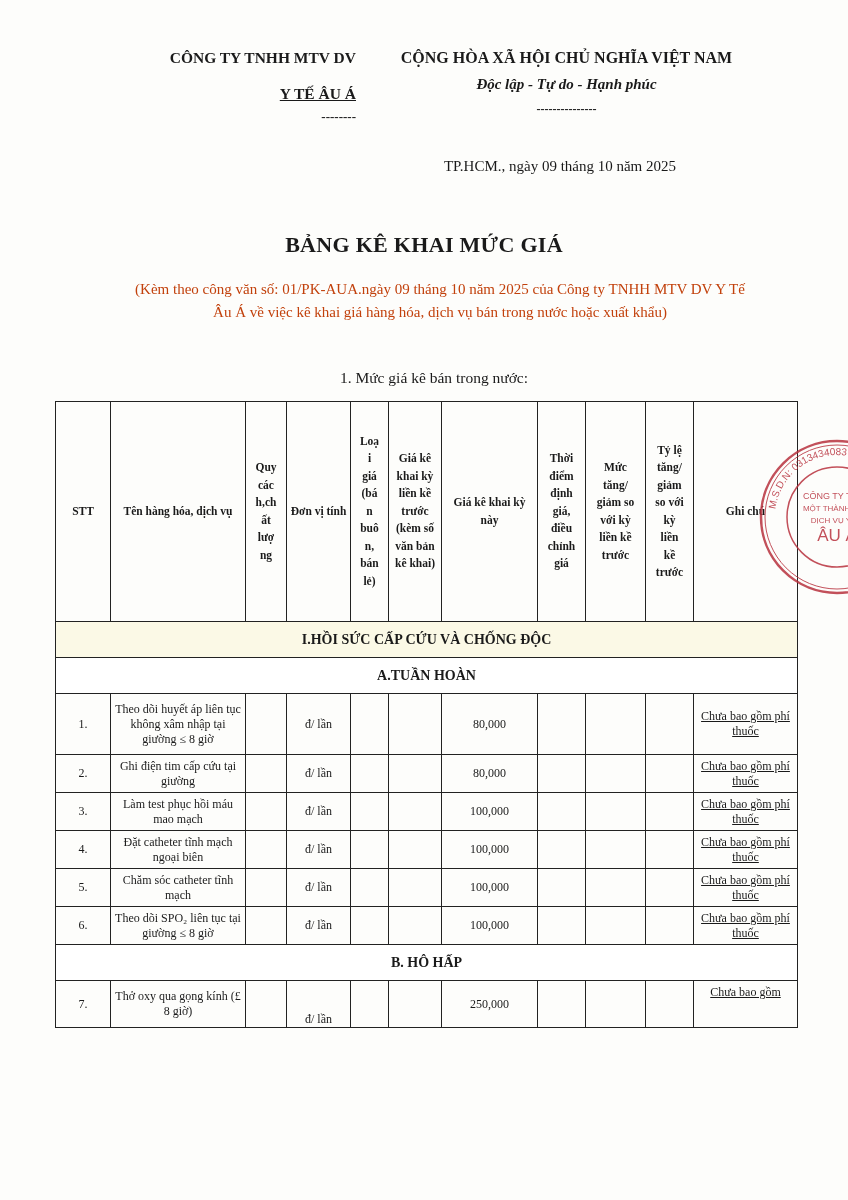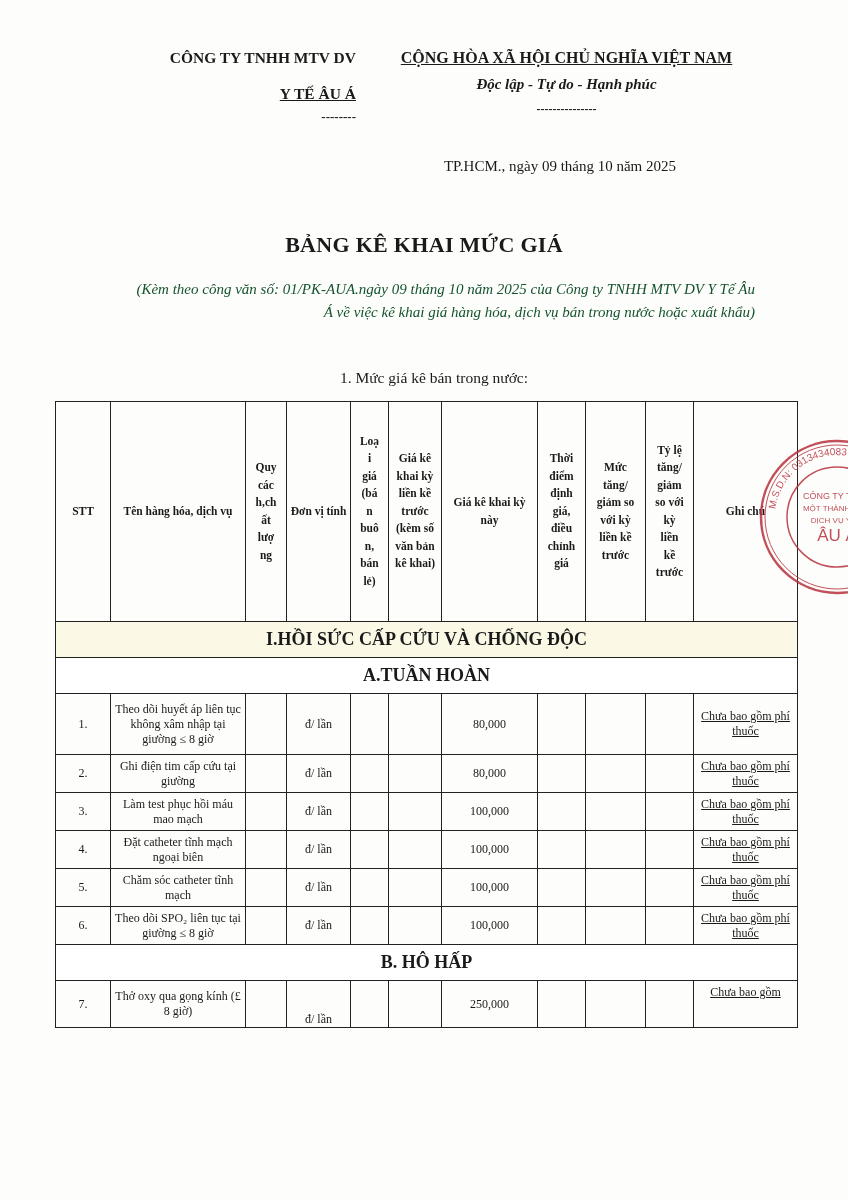--- a/index.html
+++ b/index.html
@@ -5,32 +5,32 @@
   html, body { margin:0; padding:0; }
   body {
     width:848px; height:1200px; background:#fdfdfb; position:relative; overflow:hidden;
     font-family:"Liberation Serif", "DejaVu Serif", serif; color:#1a1a1a;
   }
   .hdr-left { position:absolute; left:108px; top:48px; width:248px; text-align:right; font-weight:bold; font-size:15.5px; }
   .hdr-left .l1 { line-height:20px; }
   .hdr-left .l2 { margin-top:16px; line-height:20px;text-decoration:underline; }
   .hdr-left .dash { margin-top:6px; line-height:14px; font-size:13px; }
   .hdr-right { position:absolute; left:375px; top:48px; width:383px; text-align:center; font-weight:bold; }
-  .hdr-right .l1 { font-size:16px; line-height:20px;text-decoration:underline; }
+  .hdr-right .l1 { font-size:16px; line-height:20px; }
   .hdr-right .l2 { font-size:15px; line-height:20px; margin-top:6px;font-style:italic; }
   .hdr-right .dash { font-size:12px; line-height:14px; margin-top:8px; }
   .place-date { position:absolute; left:400px; top:158px; width:320px; text-align:center; font-size:15px; }
   .title { position:absolute; left:0; top:232px; width:848px; text-align:center; font-weight:bold; font-size:22px; letter-spacing:0.3px; }
-  .subtitle { position:absolute; left:125px; top:278px; width:630px; text-align:right; font-style:italic; font-size:15px; line-height:23px; color:#14532d; }
+  .subtitle { position:absolute; left:125px; top:278px; width:630px; text-align:center; font-size:15px; line-height:23px; color:#c2410c; }
   .section-label { position:absolute; left:0; top:369px; width:848px; text-align:center; font-size:15.5px;padding-left:10px; }
 
   table.price { position:absolute; left:55px; top:401px; border-collapse:collapse; table-layout:fixed; width:742px; }
   table.price td, table.price th { border:1.3px solid #222; padding:0 2px; text-align:center; vertical-align:middle; font-size:12px; line-height:15px; }
   table.price th { font-weight:bold; height:219px; font-size:11.5px; line-height:17.5px; }
-  tr.group-row td { height:35px; font-weight:bold; font-size:18px; }
+  tr.group-row td { height:35px; font-weight:bold; font-size:14px; }
   tr.group-main td { background:#fbf9e6; }
   tr.group-sub td { background:#fff; }
   tr.item td { font-size:12px; }
   tr.r-tall td { height:60px; }
   tr.r-norm td { height:37px; }
   tr.r-last td { height:42px; }
   td.note { font-size:11.5px; line-height:15px;text-decoration:underline; }
   td.unit-low { vertical-align:bottom !important; padding-bottom:0 !important; }
   td.note-top { vertical-align:top !important; padding-top:4px !important; }
 

